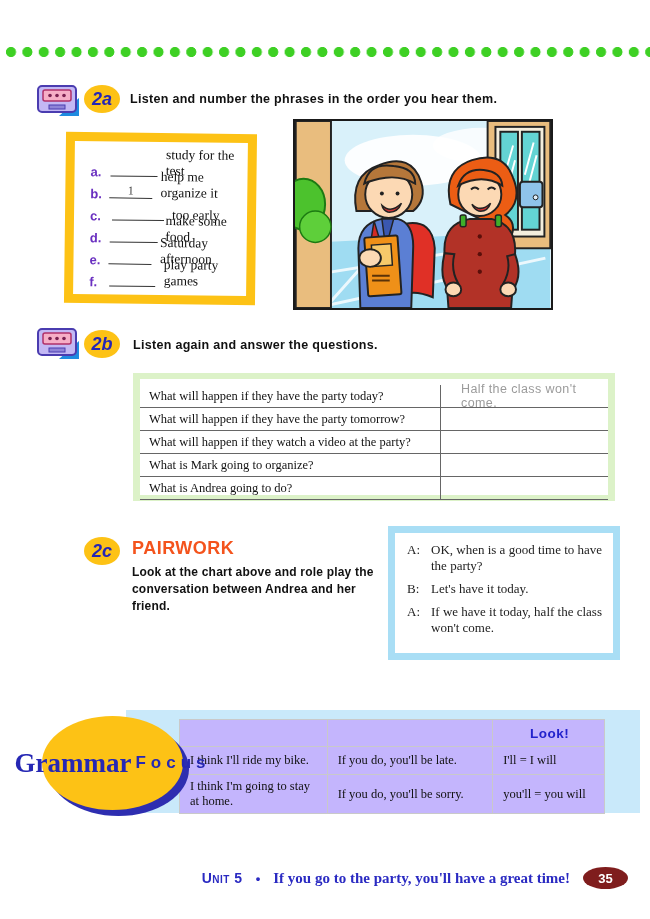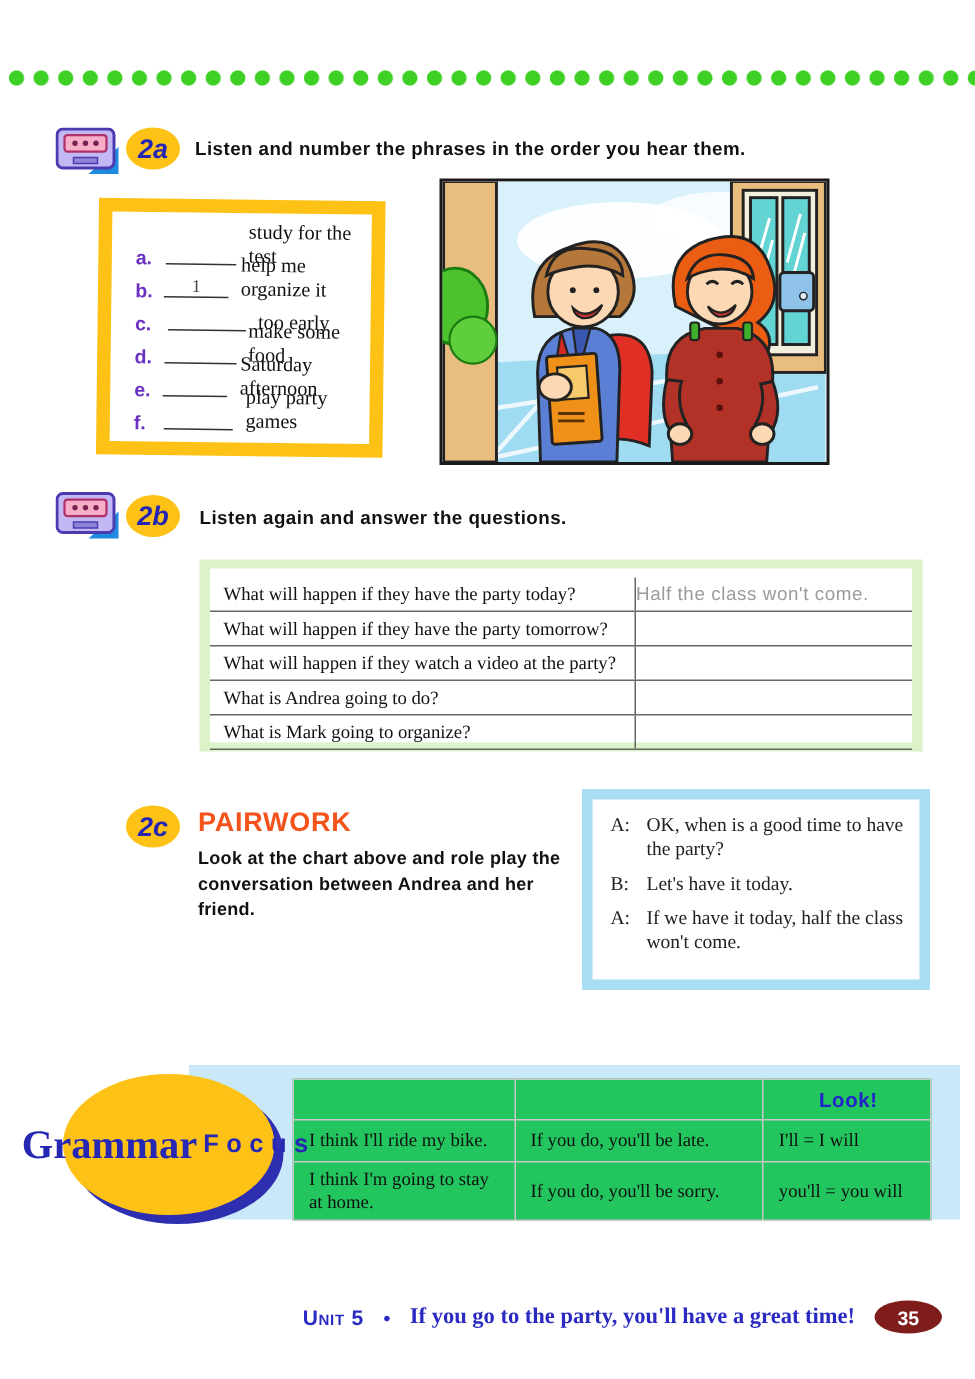--- a/index.html
+++ b/index.html
@@ -51,29 +51,29 @@
   .illustration {
     position:absolute; left:293px; top:119px; width:260px; height:191px;
     border:2px solid #1a1a1a;
   }
   
   .qa-frame {
     position:absolute; left:133px; top:373px; width:482px; height:128px;
     background:#dcf2c8; padding:6px 7px;
   }
   .qa-inner { background:#ffffff; width:100%; height:100%; position:relative; padding-top:6px;}
-  .qa-row { display:flex; height:23px; border-bottom:1px solid #666; }
+  .qa-row { display:flex; height:23px; border-bottom:1px solid #666;gap:17px; }
   .qa-row:last-child { border-bottom:1px solid #666; }
   .qa-q {
     width:283px; font-family:"Liberation Serif", serif; font-size:12.5px; color:#111;
     display:flex; align-items:center; padding-left:9px;
   }
   .qa-a {
     flex:1; border-left:1px solid #666; display:flex; align-items:center;
-    padding-left:0; font-size:12.5px; color:#9b9b9b; letter-spacing:0.4px;
+    padding-left:20px; font-size:12.5px; color:#9b9b9b; letter-spacing:0.4px;
   }
   
   .pairwork-title {
     position:absolute; left:132px; top:538px; color:#f4531c; font-weight:bold;
     font-size:18px; letter-spacing:0.5px;
   }
   .pairwork-desc {
     position:absolute; left:132px; top:564px; width:250px; font-weight:bold;
     font-size:12px; color:#111; line-height:17px; letter-spacing:0.2px;
   }
@@ -99,22 +99,22 @@
   }
   .grammar-word1 {
     font-family:"Liberation Serif", serif; font-weight:bold; font-size:27px;
     color:#2628b4; line-height:26px;
   }
   .grammar-word2 {
     font-weight:bold; font-size:17px; color:#2628b4; letter-spacing:5px;
     line-height:22px; margin-left:4px;
   }
   .grammar-table {
-    position:absolute; left:195px; top:719px; width:426px;
-    border-collapse:collapse; background:#22c55e;
+    position:absolute; left:179px; top:719px; width:426px;
+    border-collapse:collapse; background:#c4b5fd;
   }
   .grammar-table td {
     border:1px solid #c9c9c9; font-family:"Liberation Serif", serif;
     font-size:12.5px; color:#111; padding:4px 8px 4px 10px; vertical-align:middle;
   }
   .grammar-table .c1 { width:148px; }
   .grammar-table .c2 { width:166px; }
   .grammar-table .c3 { width:112px; }
   .grammar-table .look {
     color:#2222cc; font-family:"Liberation Sans", sans-serif; font-weight:bold;
@@ -284,25 +284,25 @@
       </div>
       <div class="qa-row">
         <div class="qa-q">What will happen if they have the party tomorrow?</div>
         <div class="qa-a"></div>
       </div>
       <div class="qa-row">
         <div class="qa-q">What will happen if they watch a video at the party?</div>
         <div class="qa-a"></div>
       </div>
       <div class="qa-row">
+        <div class="qa-q">What is Mark going to organize?</div>
+        <div class="qa-a"></div>
+      </div>
+      <div class="qa-row">
         <div class="qa-q">What is Andrea going to do?</div>
-        <div class="qa-a"></div>
-      </div>
-      <div class="qa-row">
-        <div class="qa-q">What is Mark going to organize?</div>
         <div class="qa-a"></div>
       </div>
     </div>
   </div>
 
   <div class="badge" style="left:84px; top:537px;">
     <span>2c</span>
   </div>
   <div class="pairwork-title">PAIRWORK</div>
   <div class="pairwork-desc">Look at the chart above and role play the conversation between Andrea and her friend.</div>

